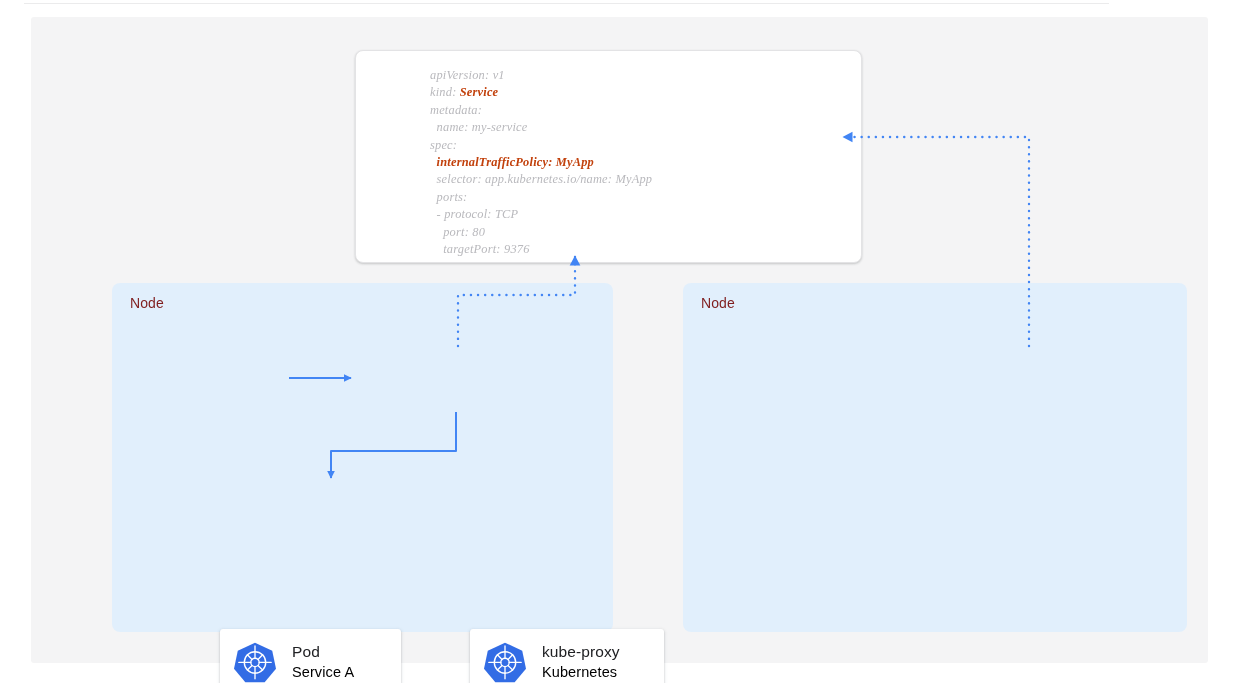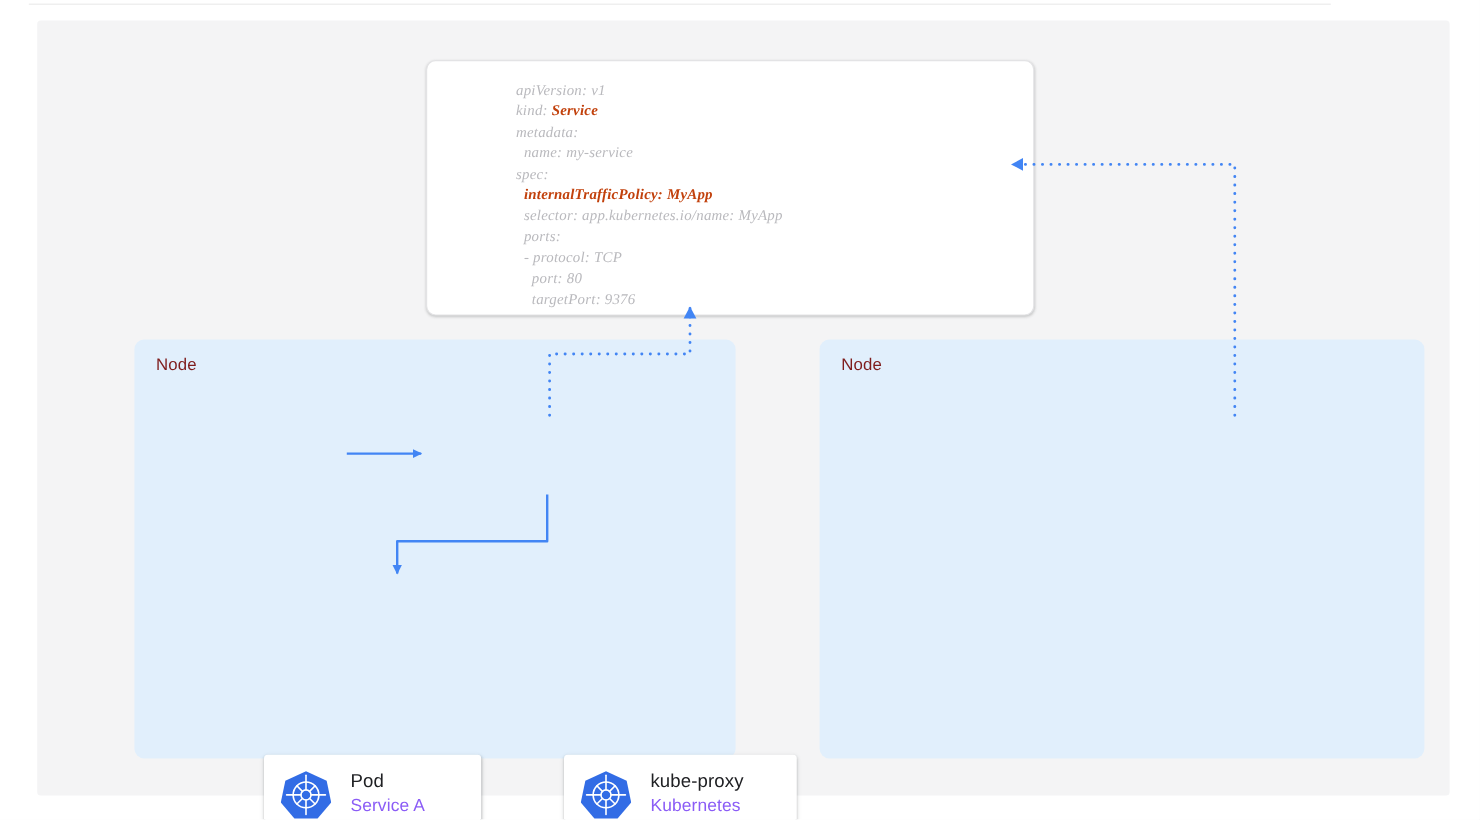--- a/index.html
+++ b/index.html
@@ -105,21 +105,21 @@
     justify-content: center;
   }
   .card .card-title {
     font-size: 15.5px;
     color: #202124;
     line-height: 20px;
     letter-spacing: 0.1px;
   }
   .card .card-sub {
     font-size: 14.5px;
-    color: #8b5cf6;
+    color: #000000;
     line-height: 20px;
     letter-spacing: 0.1px;
   }
   
   #card-pod-a        { left: 108px; top: 346px; width: 181px; height: 66px; }
   #card-kube-proxy-l { left: 358px; top: 346px; width: 194px; height: 66px; }
   
   #connectors {
     position: absolute;
     left: 0;

